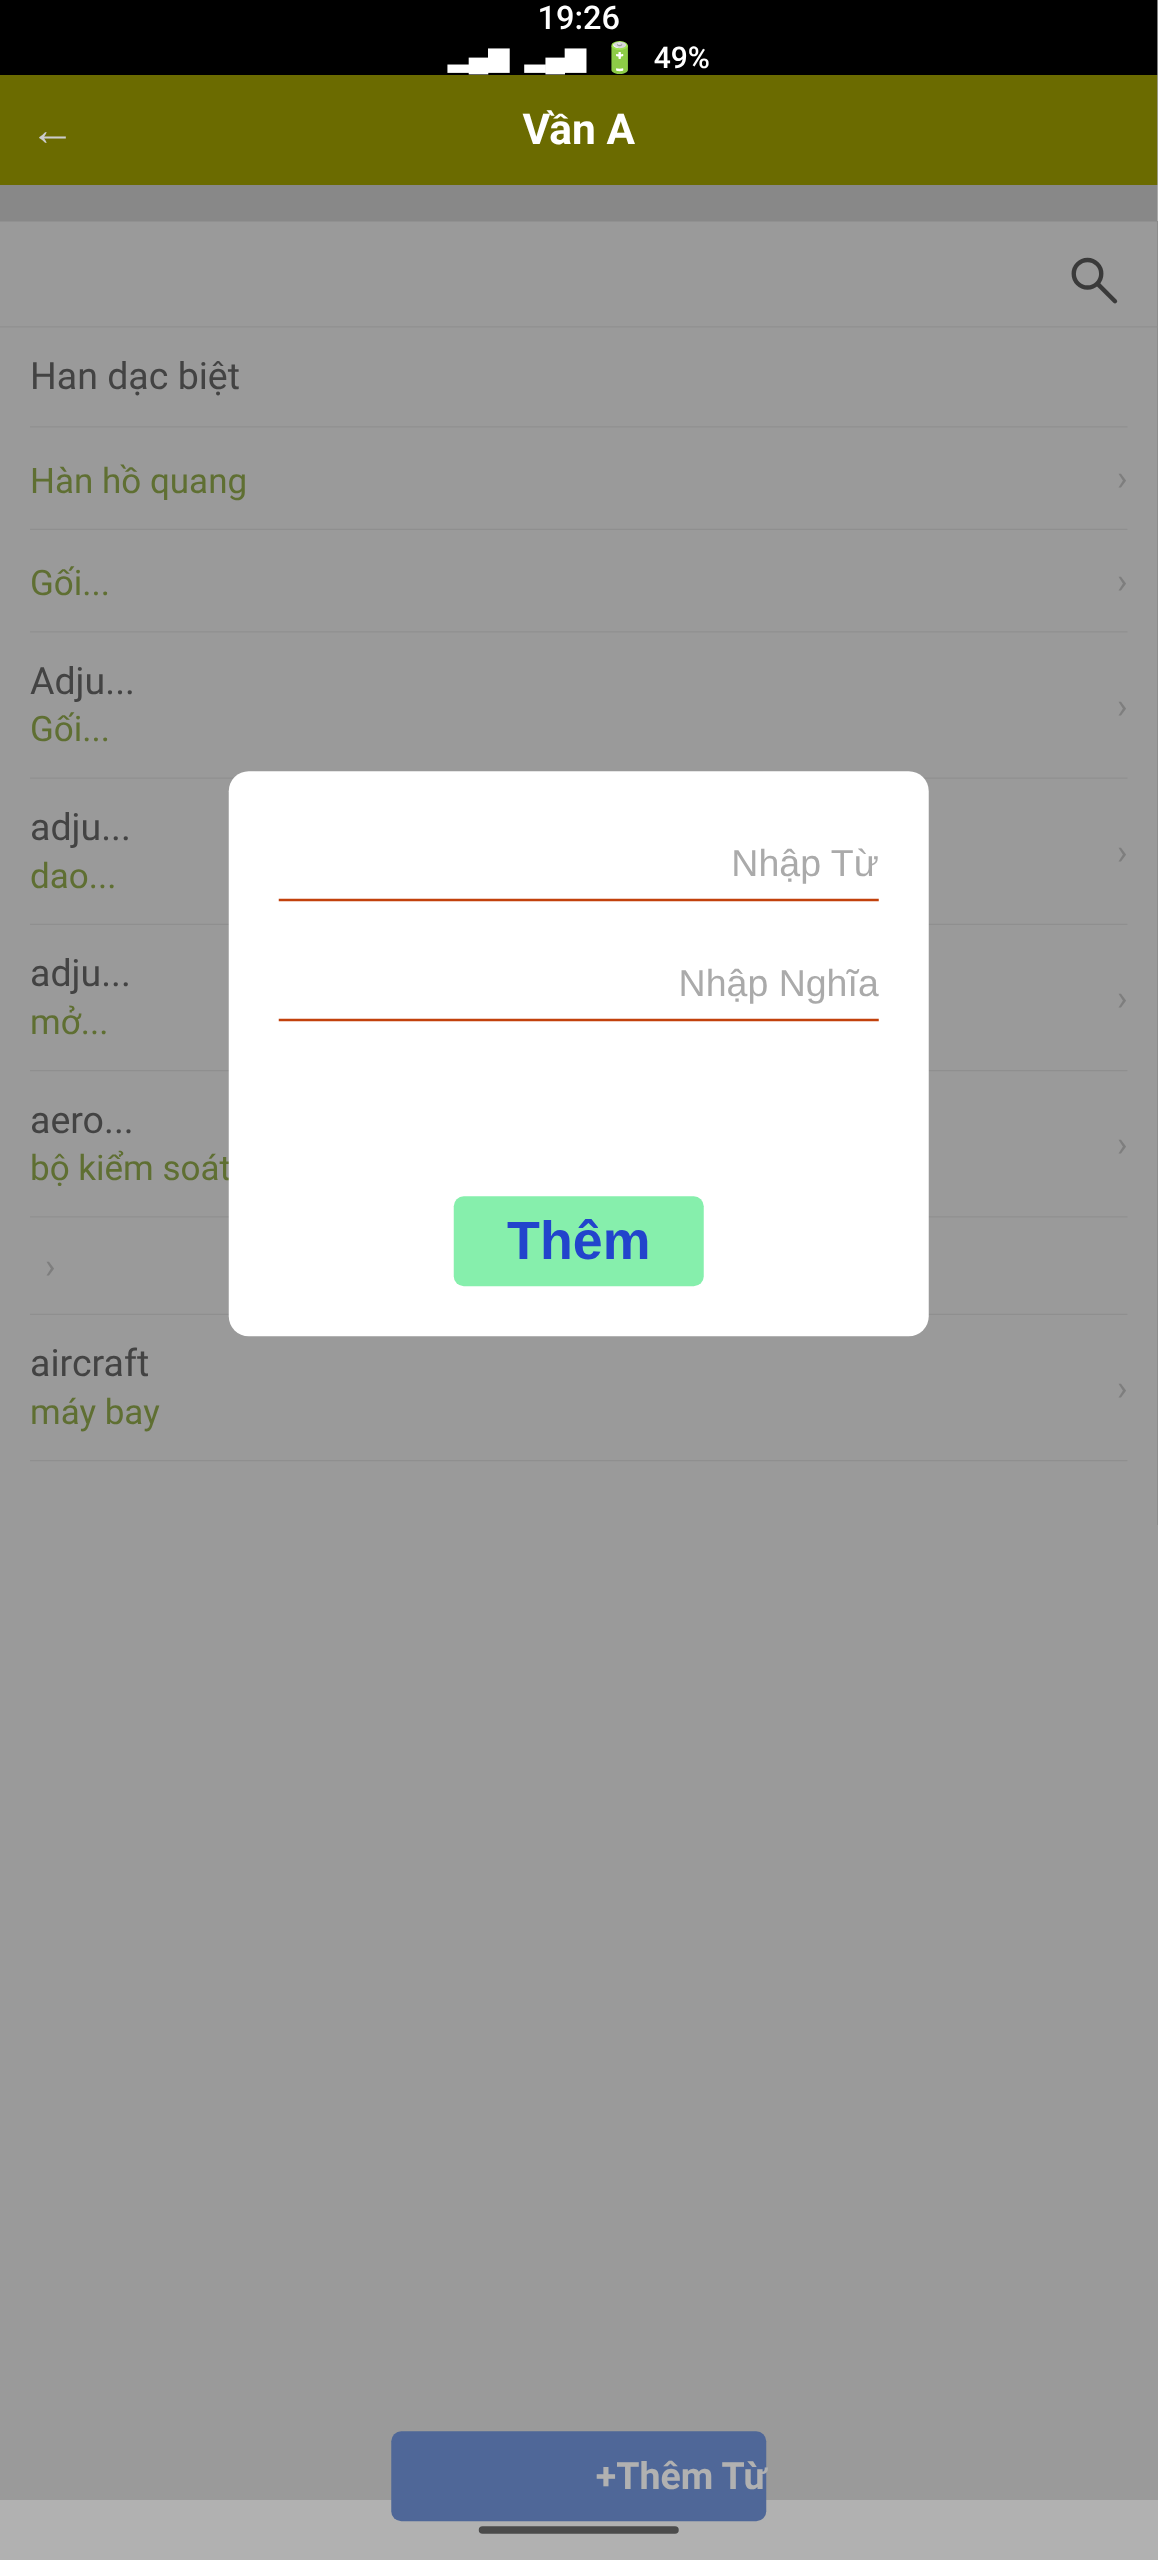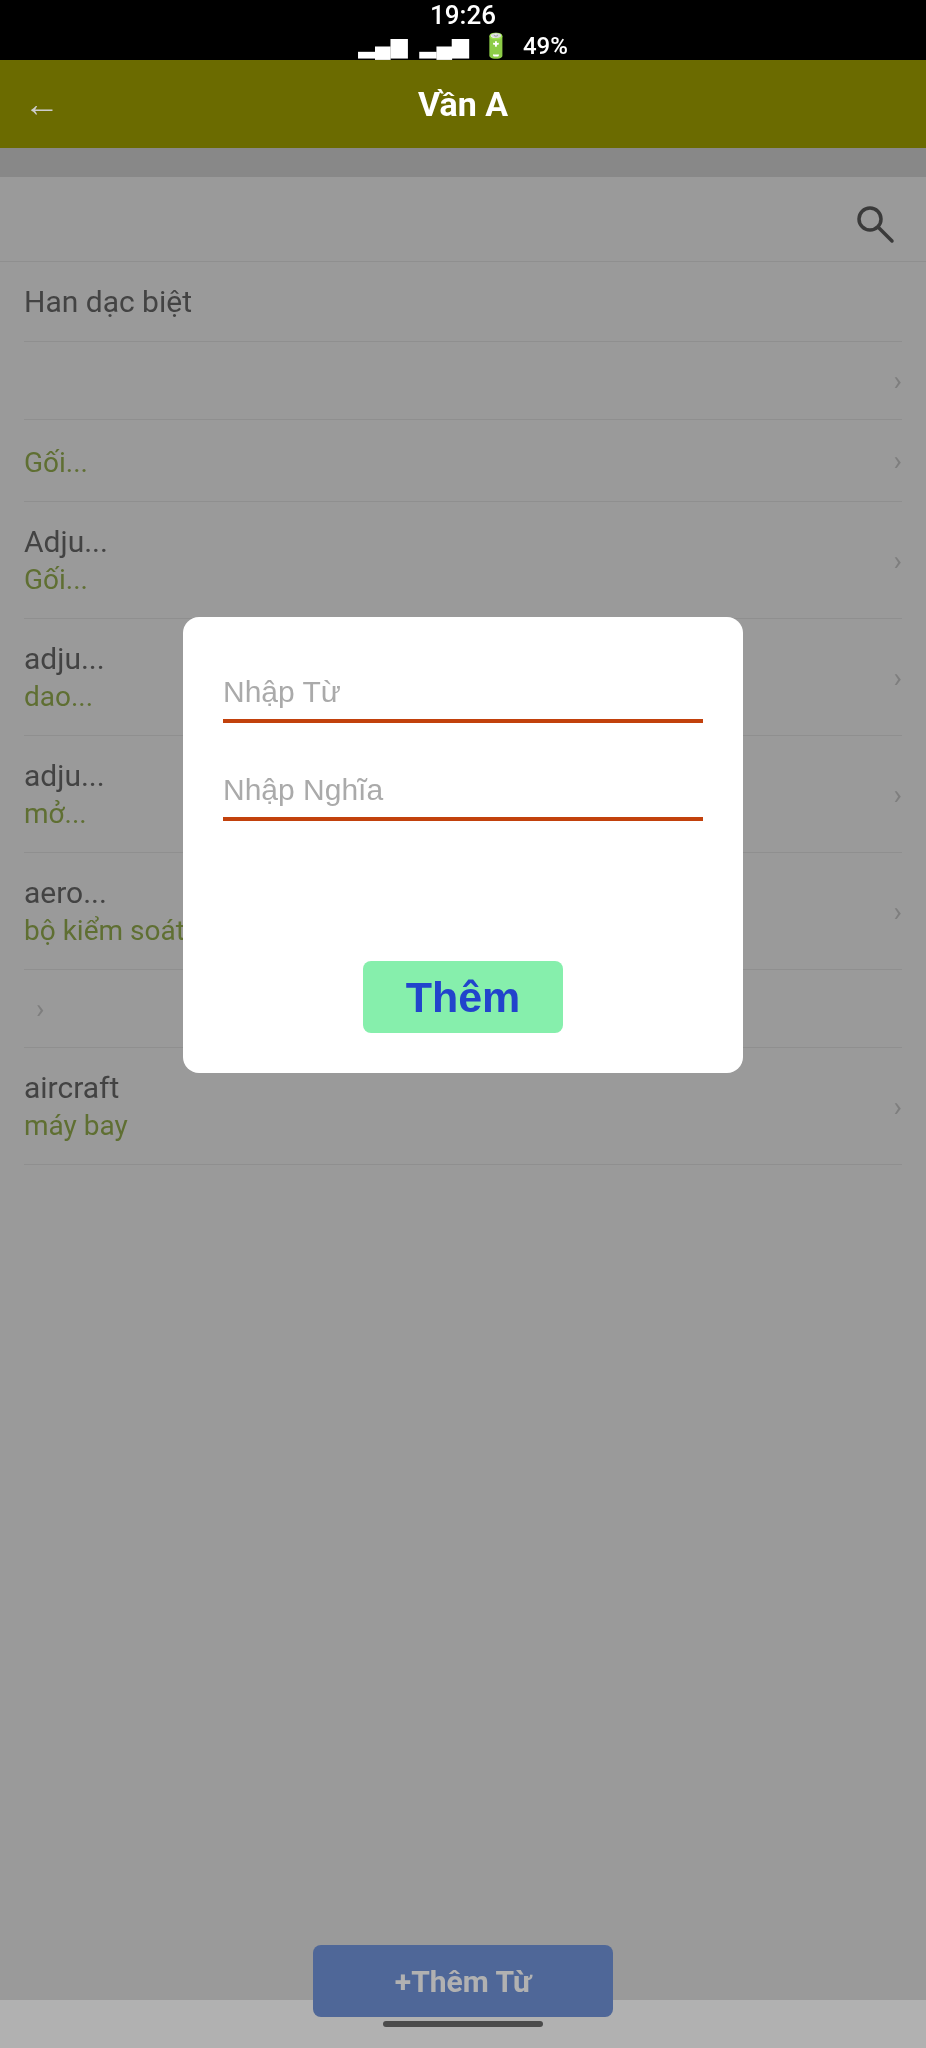--- a/index.html
+++ b/index.html
@@ -149,25 +149,25 @@
     }
     .dialog-input-group {
       width: 100%;
       display: flex;
       flex-direction: column;
       gap: 40px;
     }
     .dialog-input {
       width: 100%;
       border: none;
-      border-bottom: 4px solid #c2410c;
+      border-bottom: 2px solid #c2410c;
       outline: none;
       font-size: 30px;
       color: #0369a1;
-      text-align: left;
+      text-align: right;
       padding: 10px 0;
       background: transparent;
     }
     .dialog-input::placeholder {
       color: #aaa;
     }
     .dialog-spacer {
       height: 60px;
     }
     .dialog-btn {
@@ -236,20 +236,21 @@
   <div class="list-container">
 
     <div class="list-item">
       <div class="list-item-text">
         <div class="item-en">Han dạc biệt</div>
       </div>
     </div>
 
     <div class="list-item">
       <div class="list-item-text">
+        <div class="item-vn">Hàn hồ quang</div>
       </div>
       <span class="chevron">›</span>
     </div>
 
     <div class="list-item">
       <div class="list-item-text">
         <div class="item-vn">Gối...</div>
       </div>
       <span class="chevron">›</span>
     </div>
@@ -304,21 +305,21 @@
 
   <div class="dialog">
     <div class="dialog-input-group">
       <input class="dialog-input" type="text" placeholder="Nhập Từ" style="">
       <input class="dialog-input" type="text" placeholder="Nhập Nghĩa" style="">
     </div>
     <div class="dialog-spacer"></div>
     <button class="dialog-btn">Thêm</button>
   </div>
 
-  <div style="position:absolute;bottom:60px;left:50%;transform:translateX(-50%);width:300px;height:72px;background:#3a6bcc;border-radius:8px;display:flex;align-items:center;justify-content:center;cursor:pointer;z-index:5;">
+  <div style="position:absolute;bottom:60px;left:50%;transform:translateX(-50%);width:300px;height:72px;background:#3a6bcc;border-radius:8px;display:flex;align-items:center;justify-content:flex-end;cursor:pointer;z-index:5;">
     <span style="color:#fff;font-size:30px;font-weight:bold;">+Thêm Từ</span>
   </div>
 
 </div>
 
 <div class="bottom-bar">
   <div class="home-indicator"></div>
 </div>
 
 </body></html>

